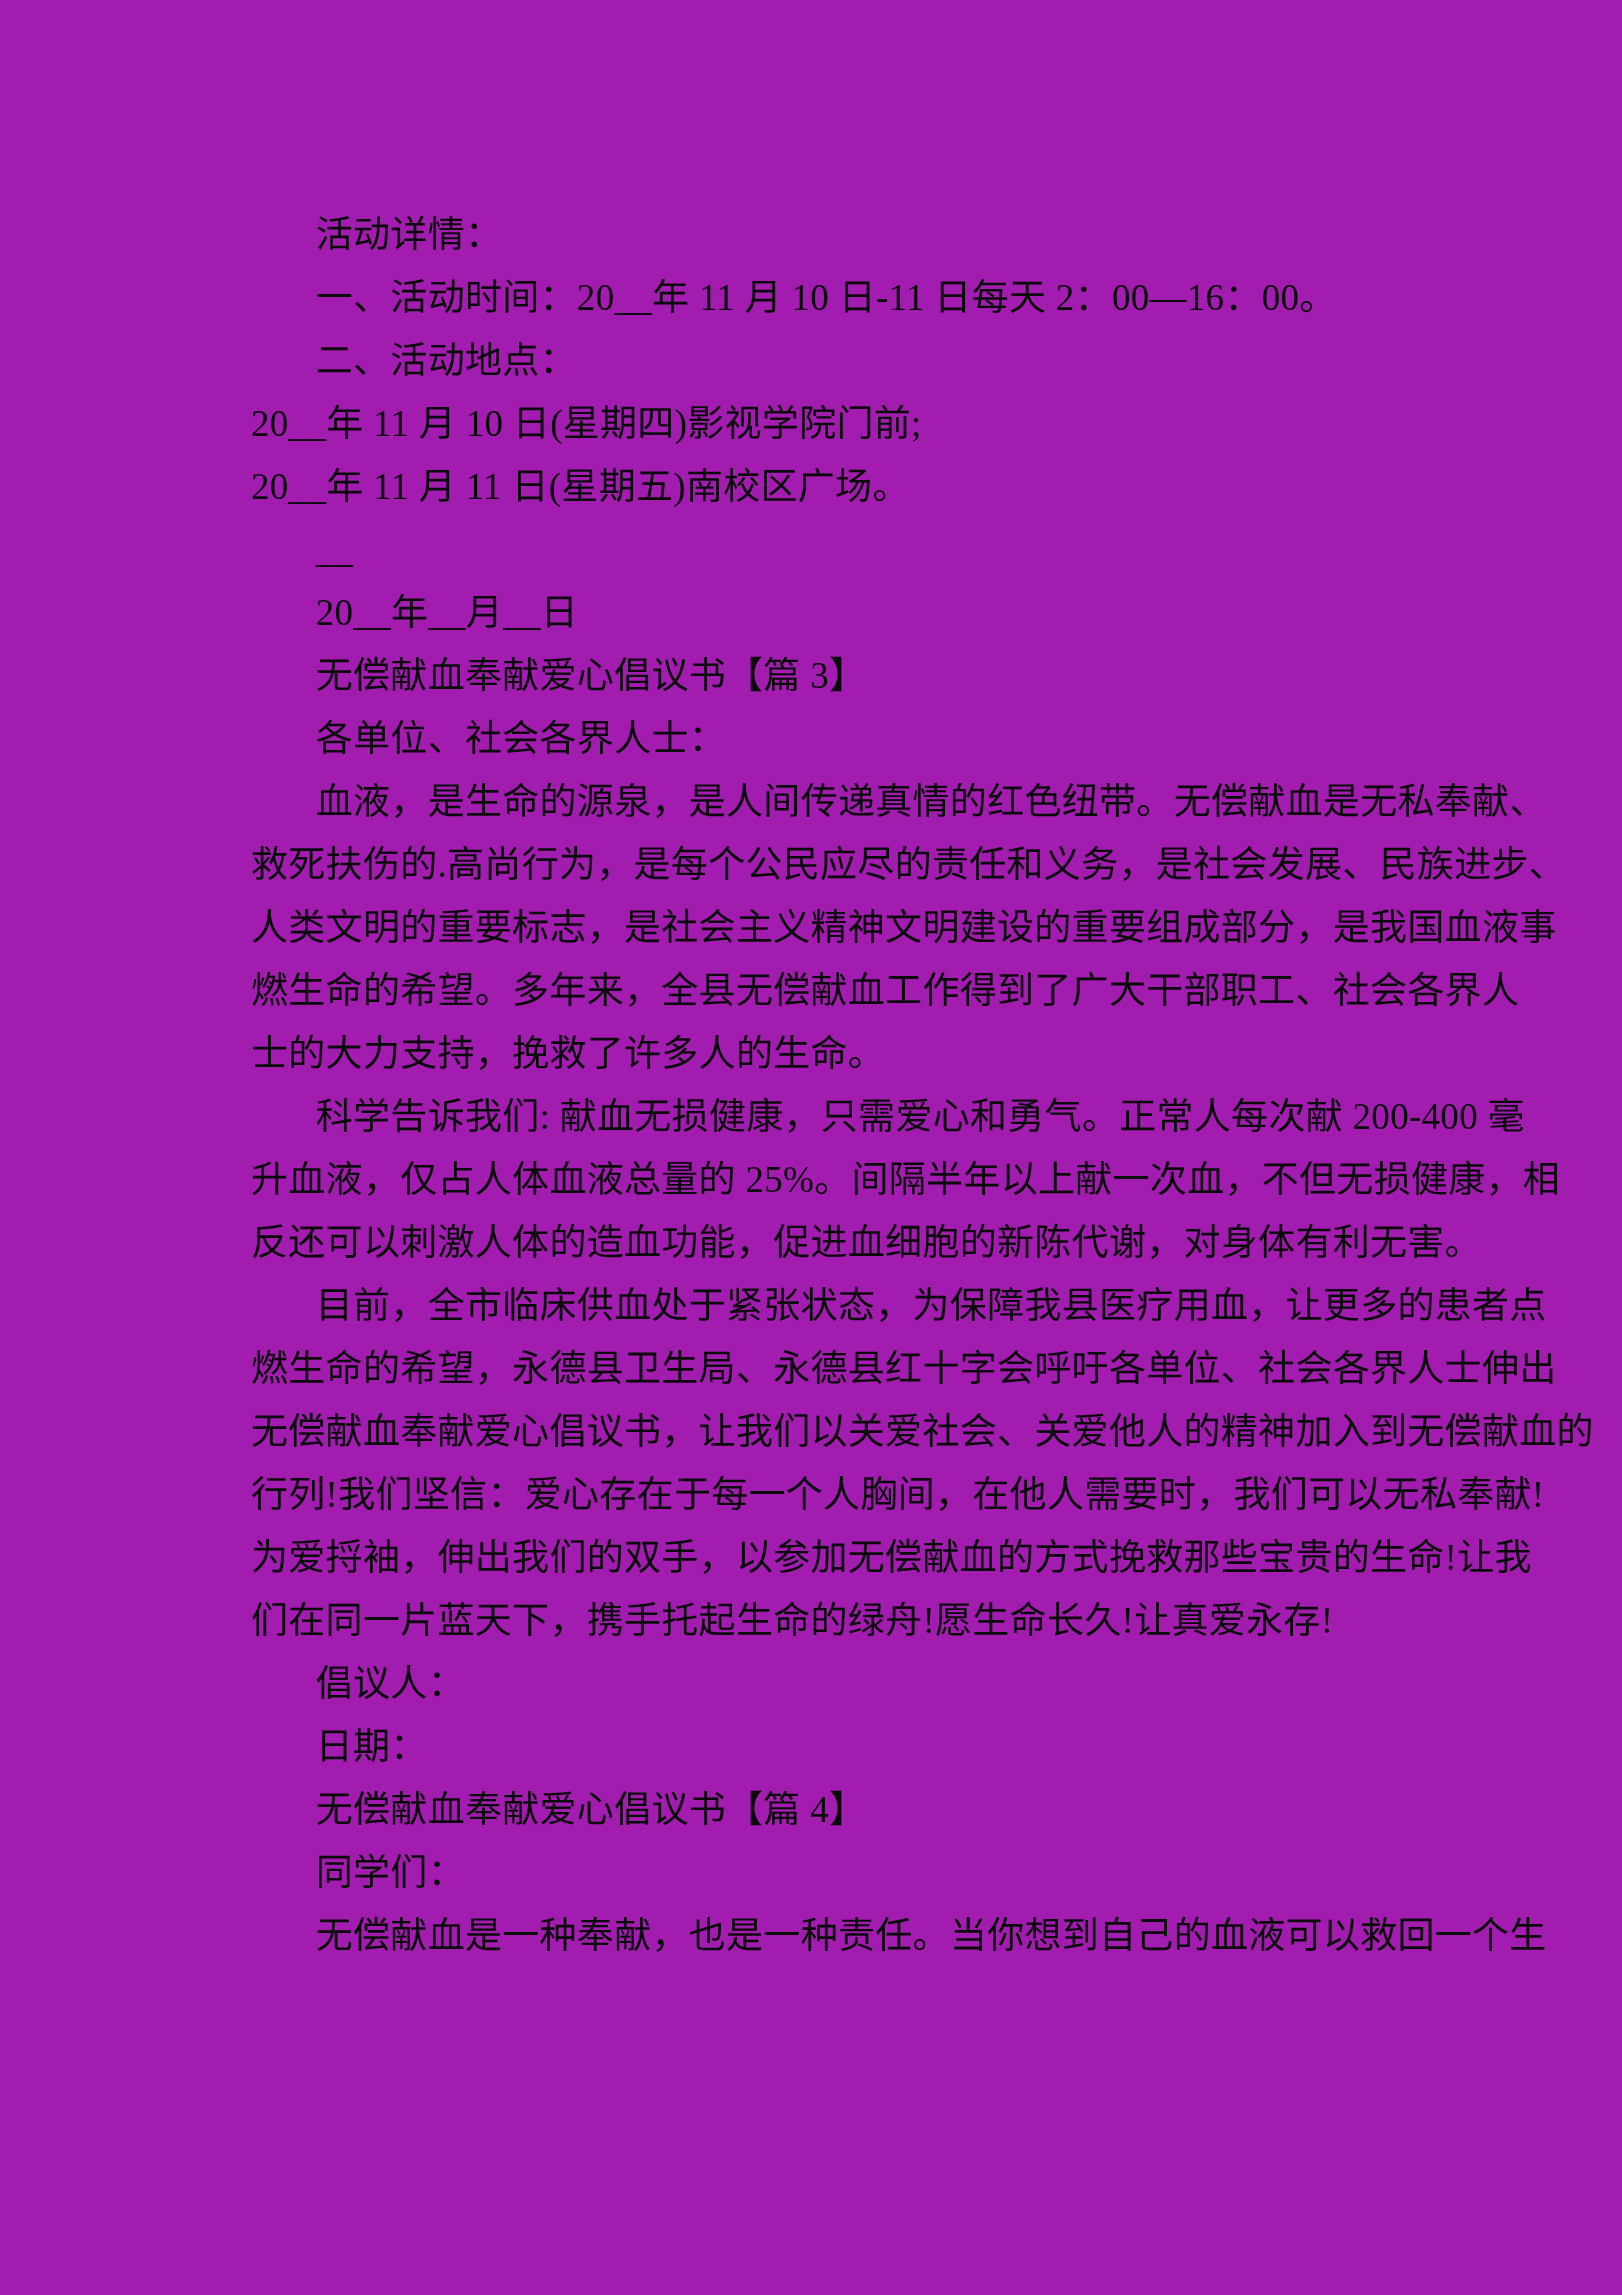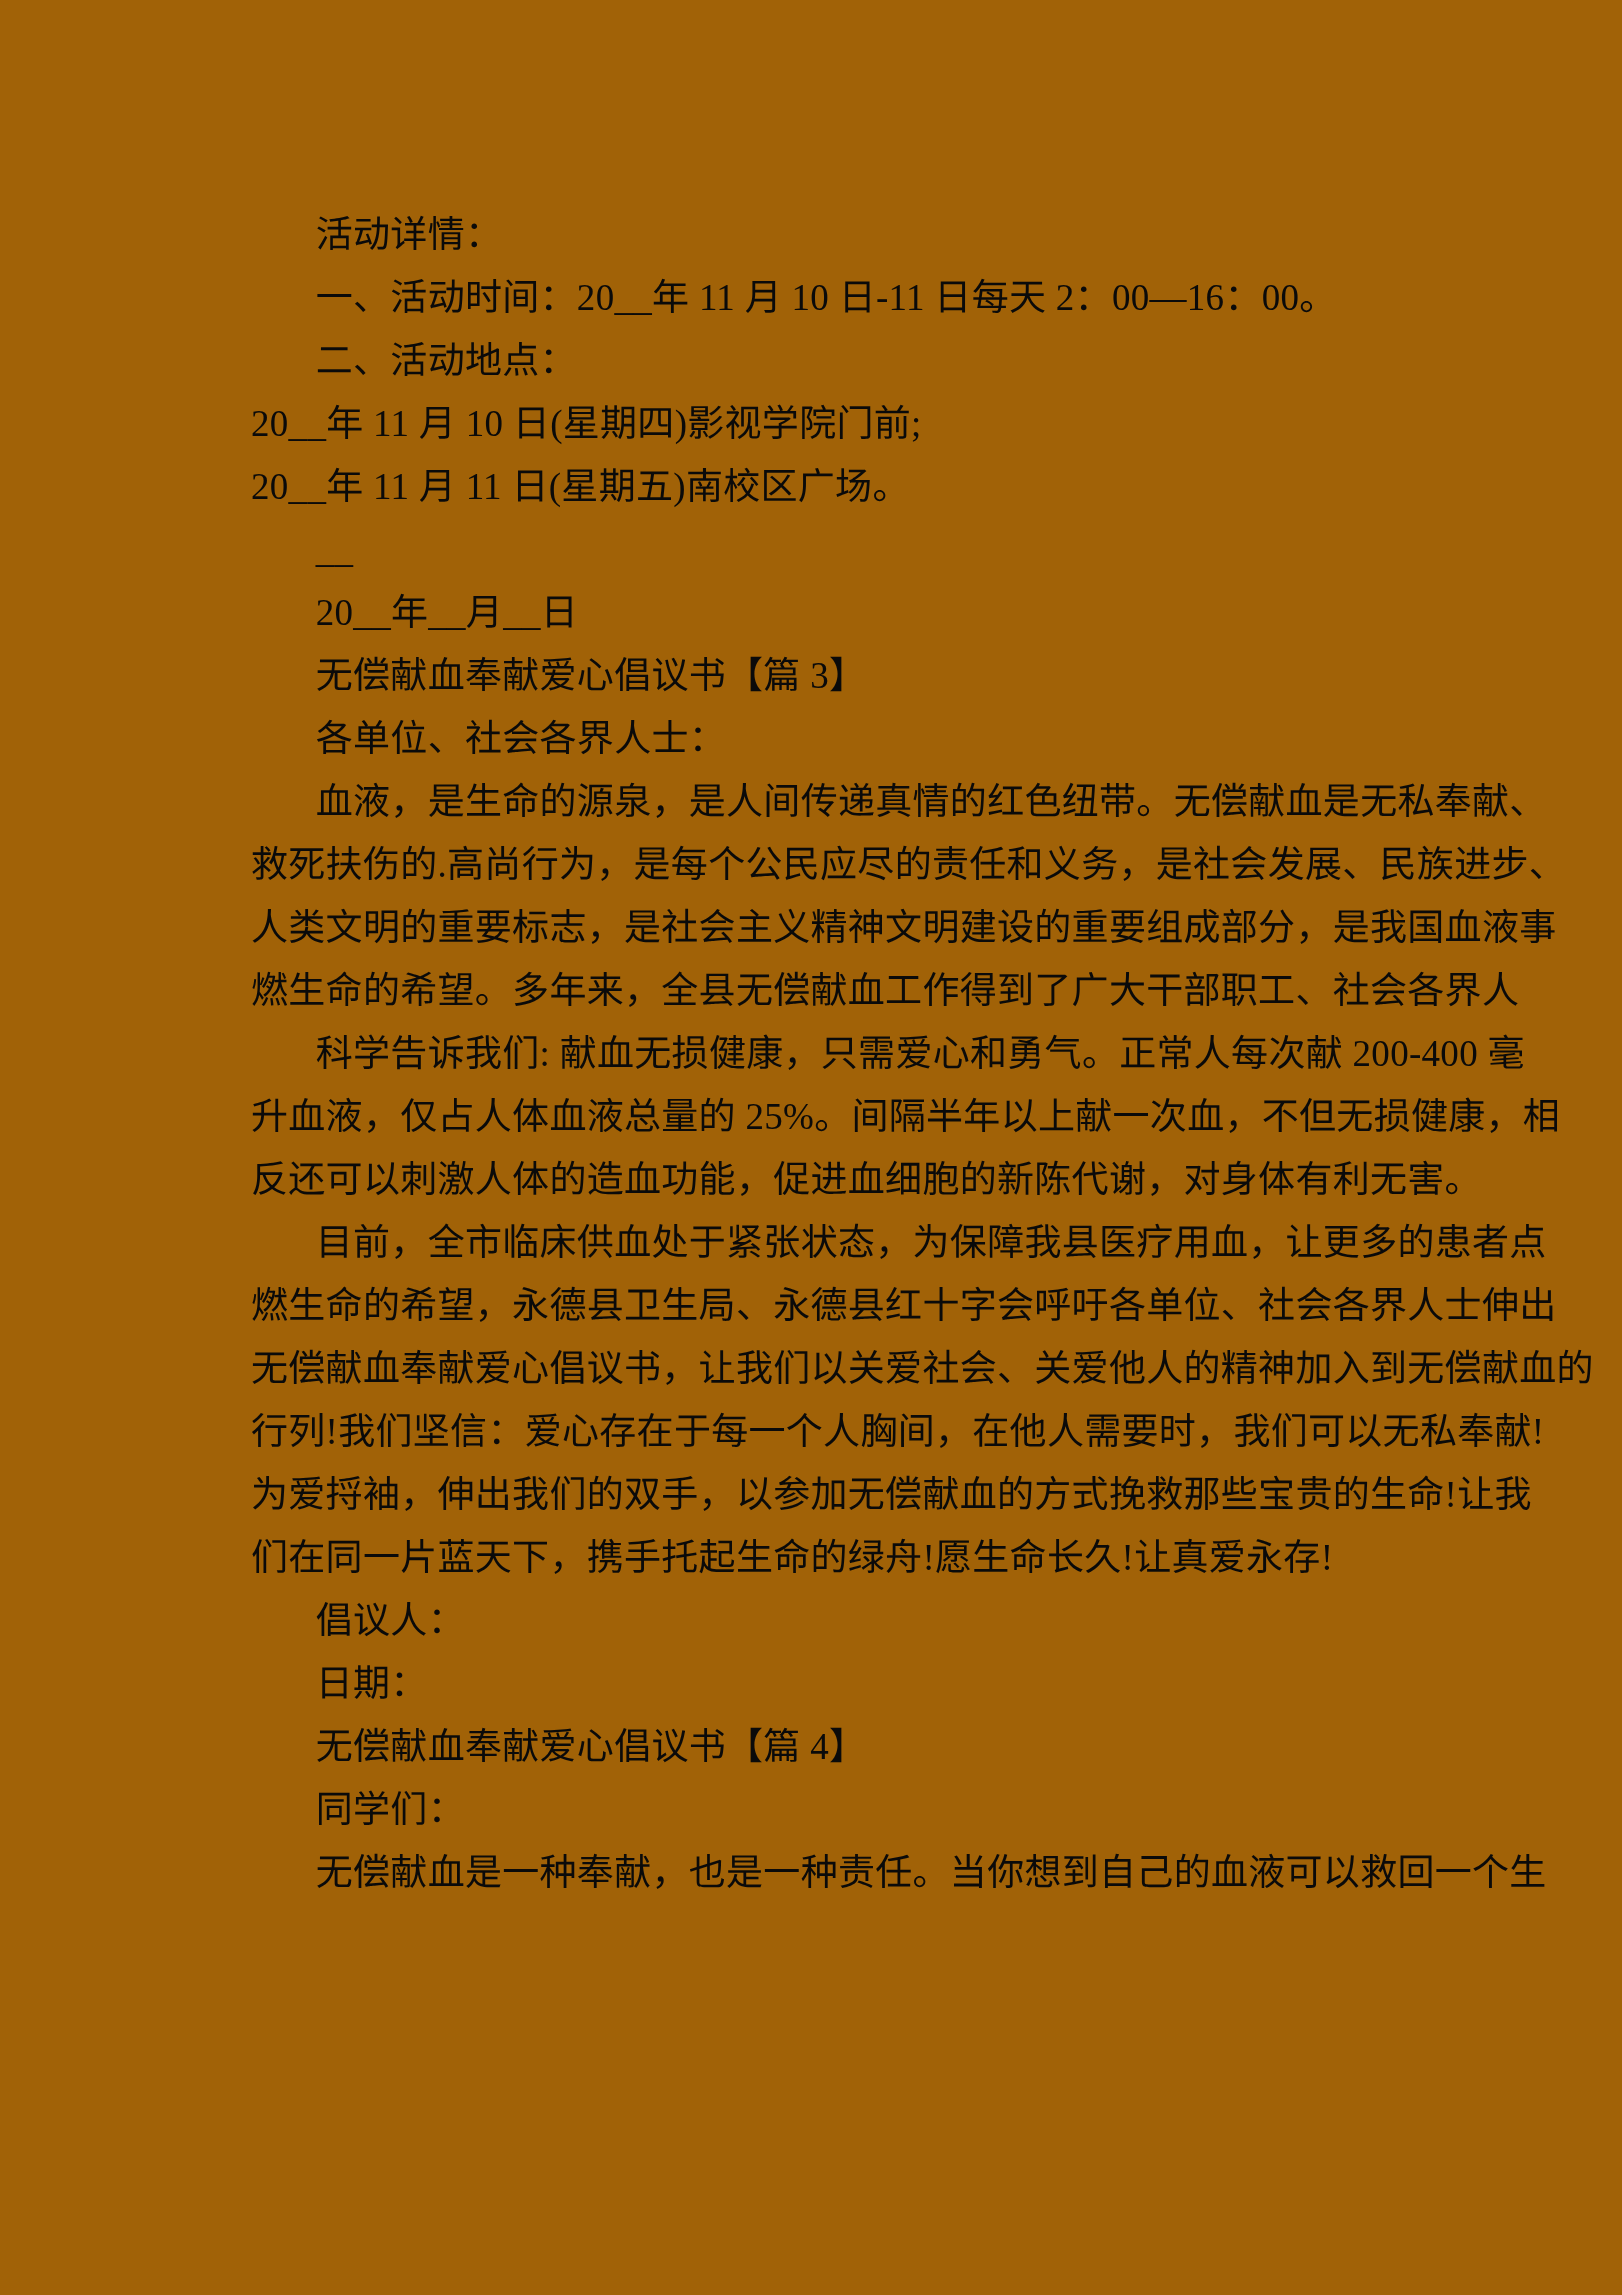--- a/index.html
+++ b/index.html
@@ -29,35 +29,36 @@
     white-space: nowrap;
     letter-spacing: 0.3px;
   }
   .line.indent {
     text-indent: 1.75em;
   }
 </style>
 </head>
 <body>
 
-<div class="page" style="background: #a16207; color: rgb(10, 10, 10);">
+<div class="page" style="background: #a21caf; color: rgb(10, 10, 10);">
   <div class="doc-body" id="doc-lines">
       <div class="line indent">活动详情：</div>
       <div class="line indent">一、活动时间：20__年 11 月 10 日-11 日每天 2：00—16：00。</div>
       <div class="line indent">二、活动地点：</div>
       <div class="line">20__年 11 月 10 日(星期四)影视学院门前;</div>
       <div class="line">20__年 11 月 11 日(星期五)南校区广场。</div>
       <div class="line indent">__</div>
       <div class="line indent">20__年__月__日</div>
       <div class="line indent">无偿献血奉献爱心倡议书【篇 3】</div>
       <div class="line indent">各单位、社会各界人士：</div>
       <div class="line indent">血液，是生命的源泉，是人间传递真情的红色纽带。无偿献血是无私奉献、</div>
       <div class="line">救死扶伤的.高尚行为，是每个公民应尽的责任和义务，是社会发展、民族进步、</div>
       <div class="line">人类文明的重要标志，是社会主义精神文明建设的重要组成部分，是我国血液事</div>
       <div class="line">燃生命的希望。多年来，全县无偿献血工作得到了广大干部职工、社会各界人</div>
+      <div class="line">士的大力支持，挽救了许多人的生命。</div>
       <div class="line indent">科学告诉我们: 献血无损健康，只需爱心和勇气。正常人每次献 200-400 毫</div>
       <div class="line">升血液，仅占人体血液总量的 25%。间隔半年以上献一次血，不但无损健康，相</div>
       <div class="line">反还可以刺激人体的造血功能，促进血细胞的新陈代谢，对身体有利无害。</div>
       <div class="line indent">目前，全市临床供血处于紧张状态，为保障我县医疗用血，让更多的患者点</div>
       <div class="line">燃生命的希望，永德县卫生局、永德县红十字会呼吁各单位、社会各界人士伸出</div>
       <div class="line">无偿献血奉献爱心倡议书，让我们以关爱社会、关爱他人的精神加入到无偿献血的</div>
       <div class="line">行列!我们坚信：爱心存在于每一个人胸间，在他人需要时，我们可以无私奉献!</div>
       <div class="line">为爱捋袖，伸出我们的双手，以参加无偿献血的方式挽救那些宝贵的生命!让我</div>
       <div class="line">们在同一片蓝天下，携手托起生命的绿舟!愿生命长久!让真爱永存!</div>
       <div class="line indent">倡议人：</div>

